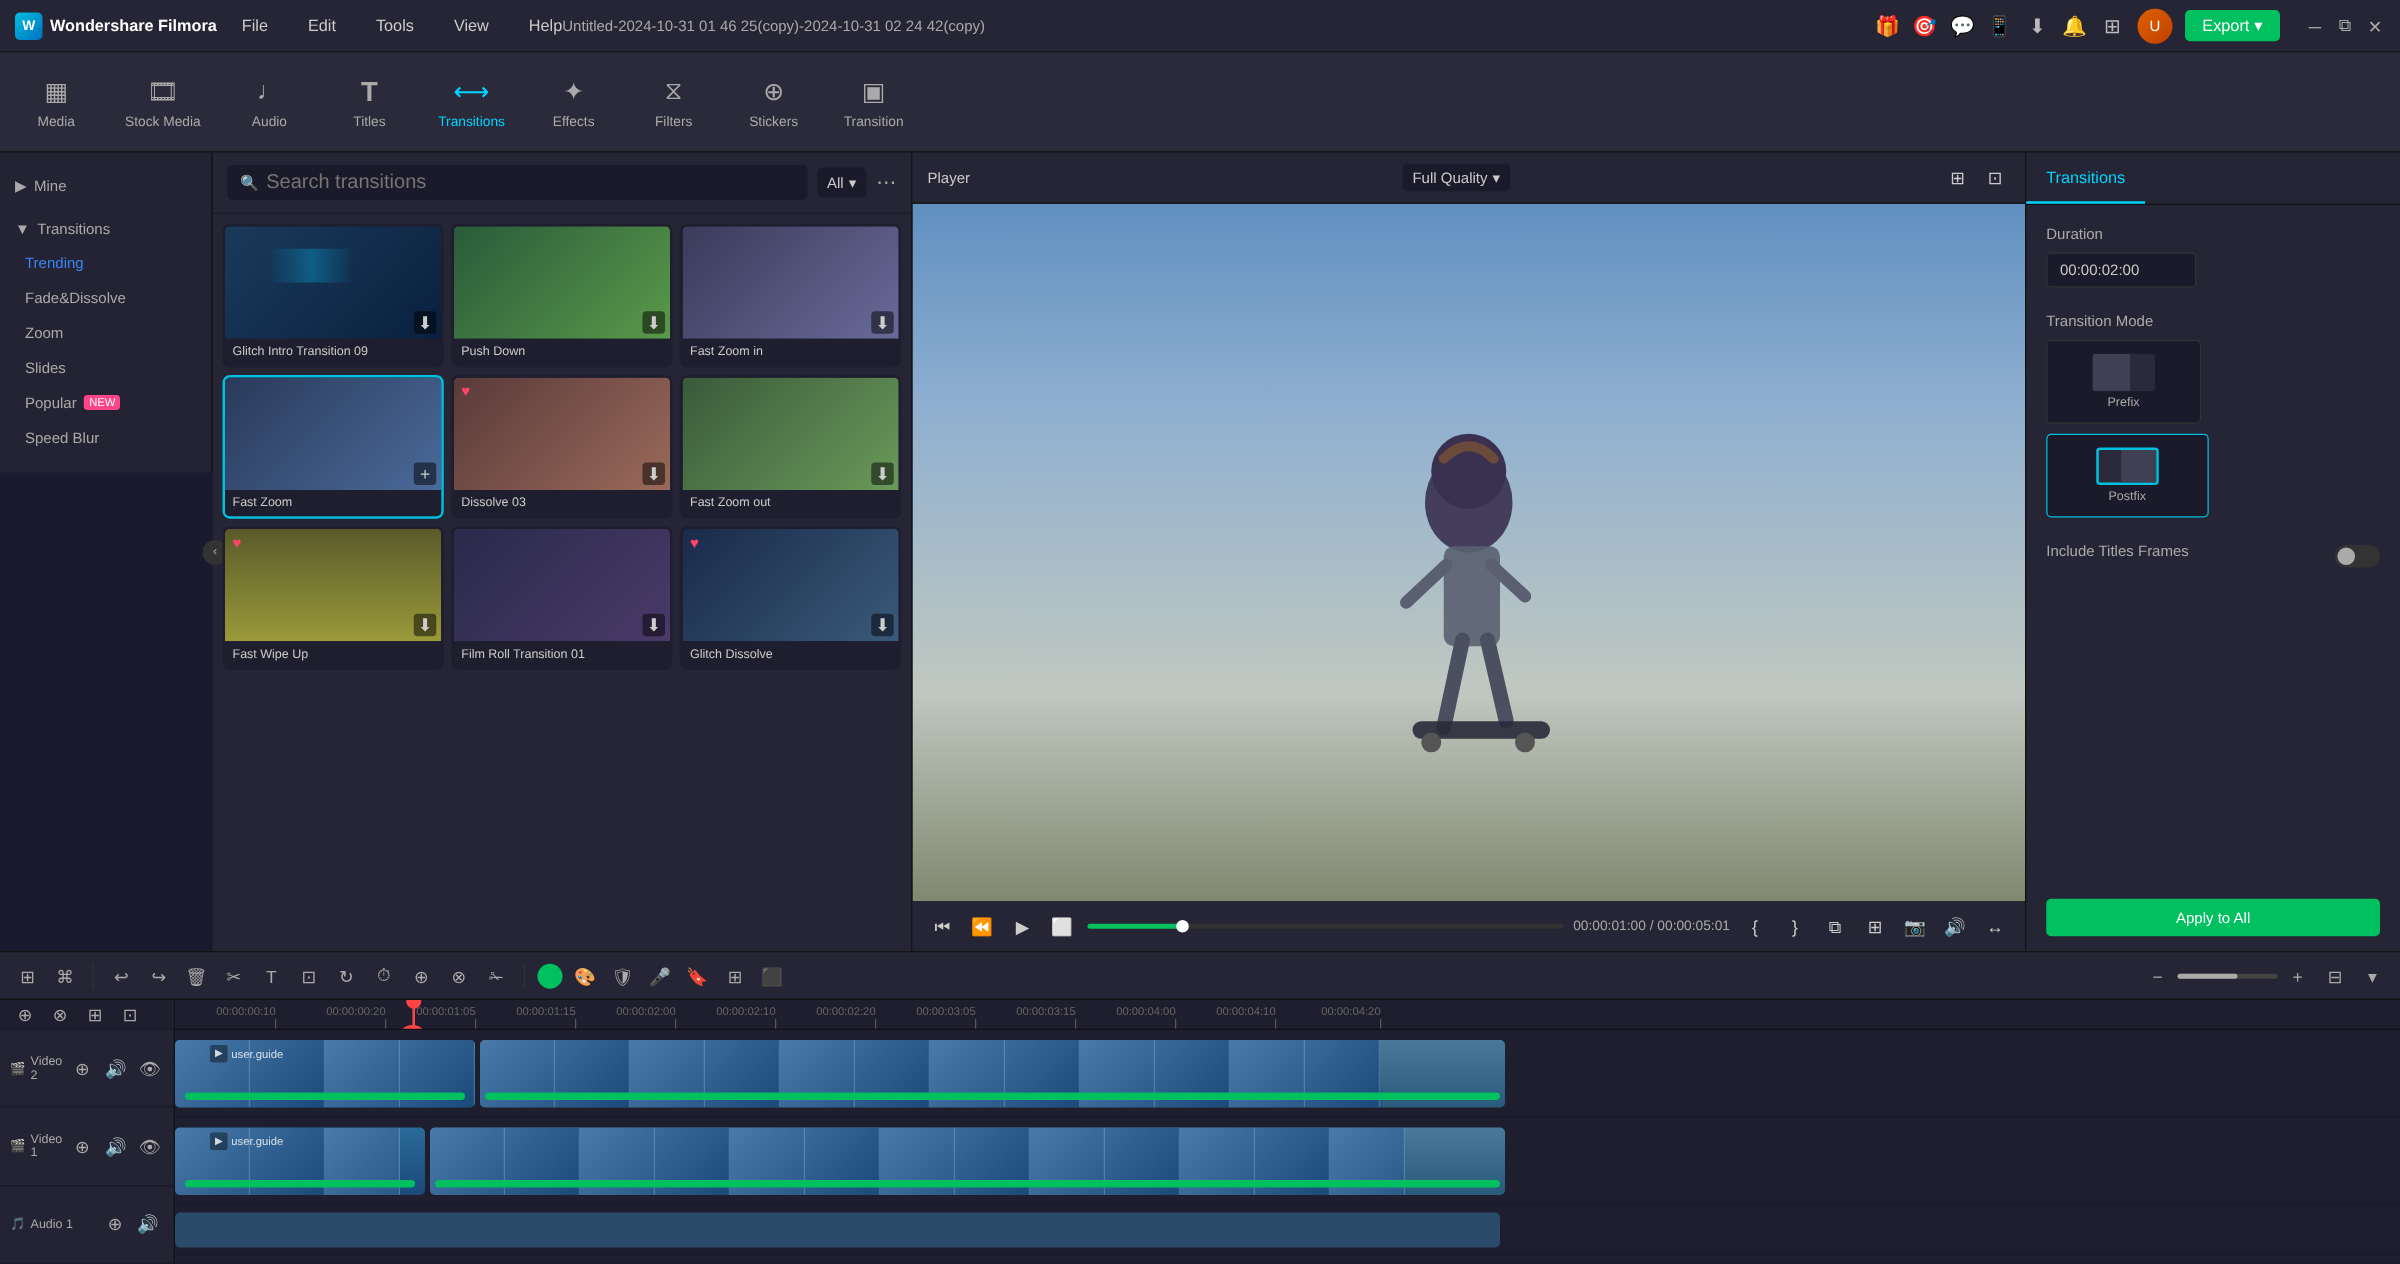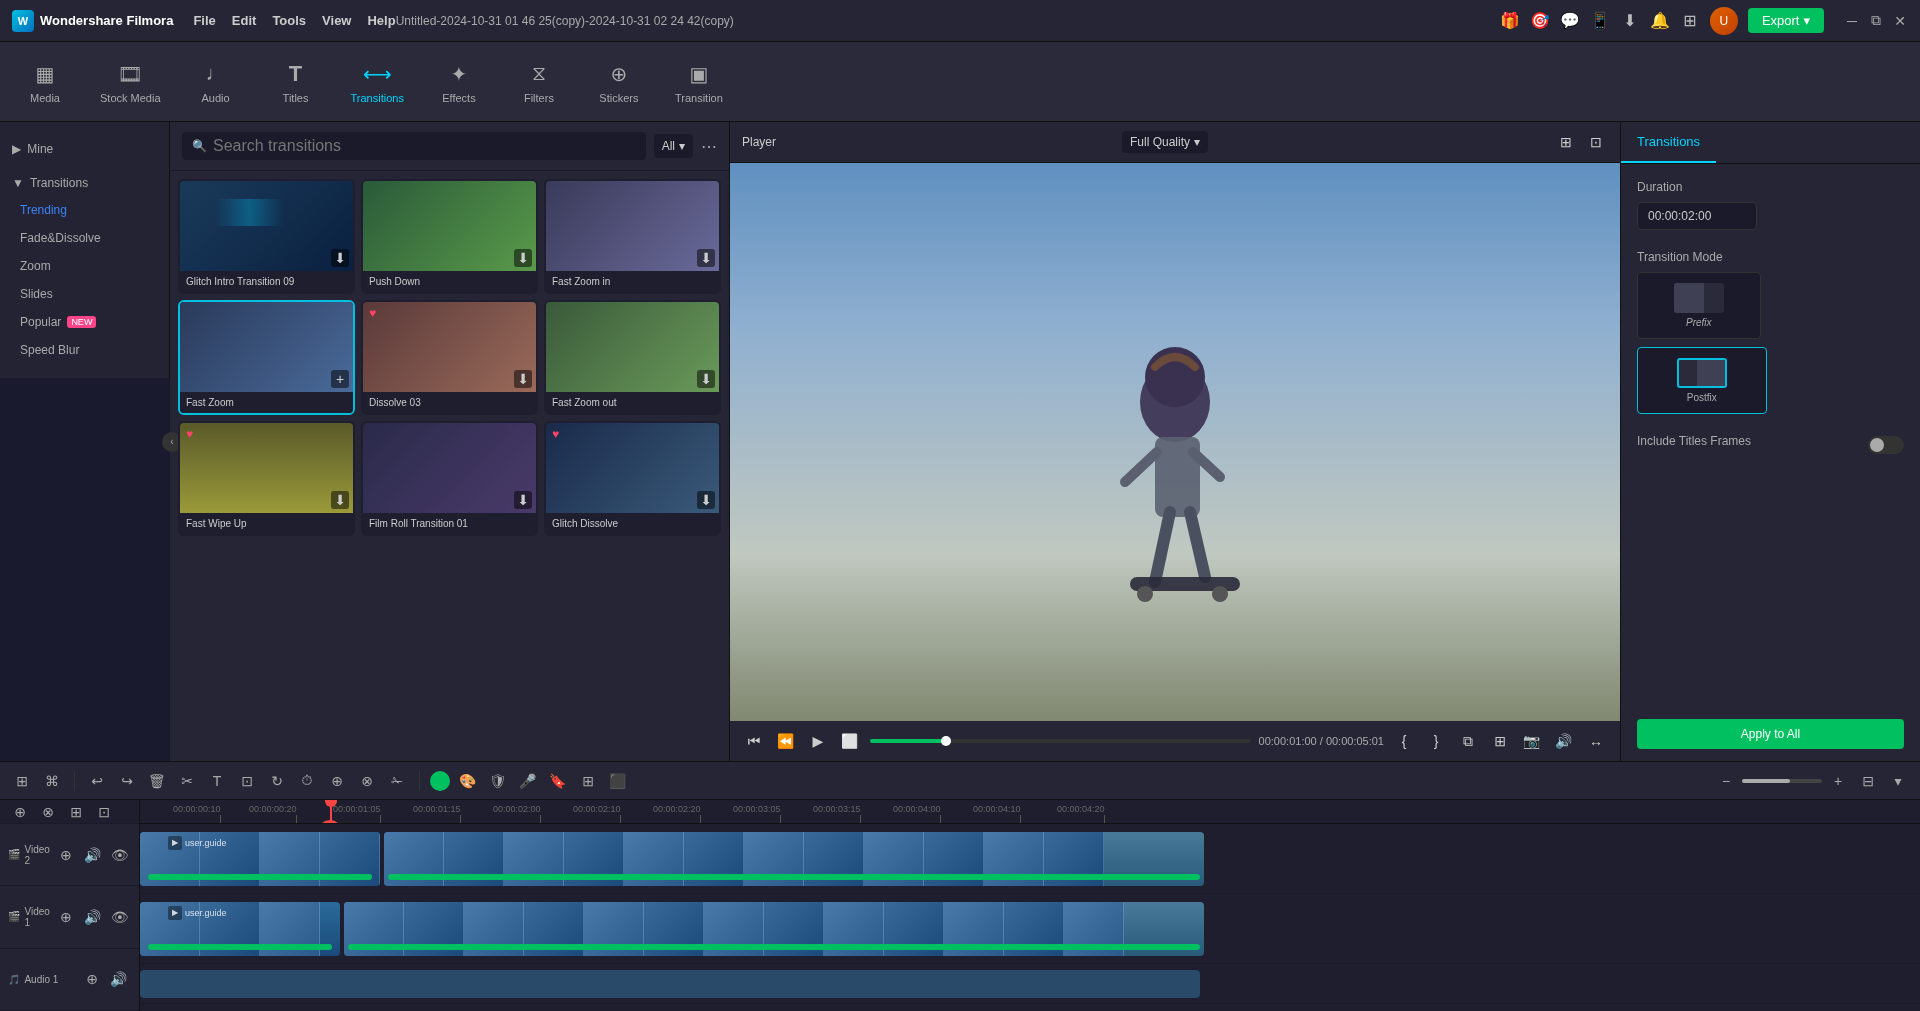--- a/index.html
+++ b/index.html
@@ -36,24 +36,23 @@
     }
     .app-logo-icon {
       width: 22px; height: 22px;
       background: linear-gradient(135deg, #00c0e0, #0070c0);
       border-radius: 4px;
       display: flex; align-items: center; justify-content: center;
       color: #fff; font-size: 11px; font-weight: bold;
     }
     .menu-items {
       display: flex;
-      gap: 16px;
+      gap: 32px;
       color: #ccc;
       font-size: 13px;
-      font-weight: bold;
     }
     .menu-items span { cursor: pointer; }
     .title-bar {
       flex: 1;
       text-align: left;
       color: #aaa;
       font-size: 12px;
     }
     .top-right {
       display: flex;
@@ -427,21 +426,20 @@
       padding: 6px 10px;
       color: #ccc;
       font-size: 12px;
       width: 120px;
     }
     .transition-modes {
       display: grid;
       grid-template-columns: 1fr 1fr;
       gap: 20px;
       margin-bottom: 8px;
-      font-style: italic;
     }
     .mode-btn {
       background: #1a1a2a;
       border: 1px solid #333;
       border-radius: 4px;
       padding: 10px;
       cursor: pointer;
       display: flex;
       flex-direction: column;
       align-items: center;
@@ -1112,21 +1110,21 @@
       </div>
     </div>
 
     <div class="timeline-tracks">
 
       <div class="ruler" style="min-width:1200px;">
         <div class="ruler-tick" style="left:80px;">
           <span class="ruler-tick-label">00:00:00:10</span>
           <div class="ruler-tick-line"></div>
         </div>
-        <div class="ruler-tick" style="left:156px;">
+        <div class="ruler-tick" style="left:168px;">
           <span class="ruler-tick-label">00:00:00:20</span>
           <div class="ruler-tick-line"></div>
         </div>
         <div class="ruler-tick" style="left:240px;">
           <span class="ruler-tick-label">00:00:01:05</span>
           <div class="ruler-tick-line"></div>
         </div>
         <div class="ruler-tick" style="left:320px;">
           <span class="ruler-tick-label">00:00:01:15</span>
           <div class="ruler-tick-line"></div>

